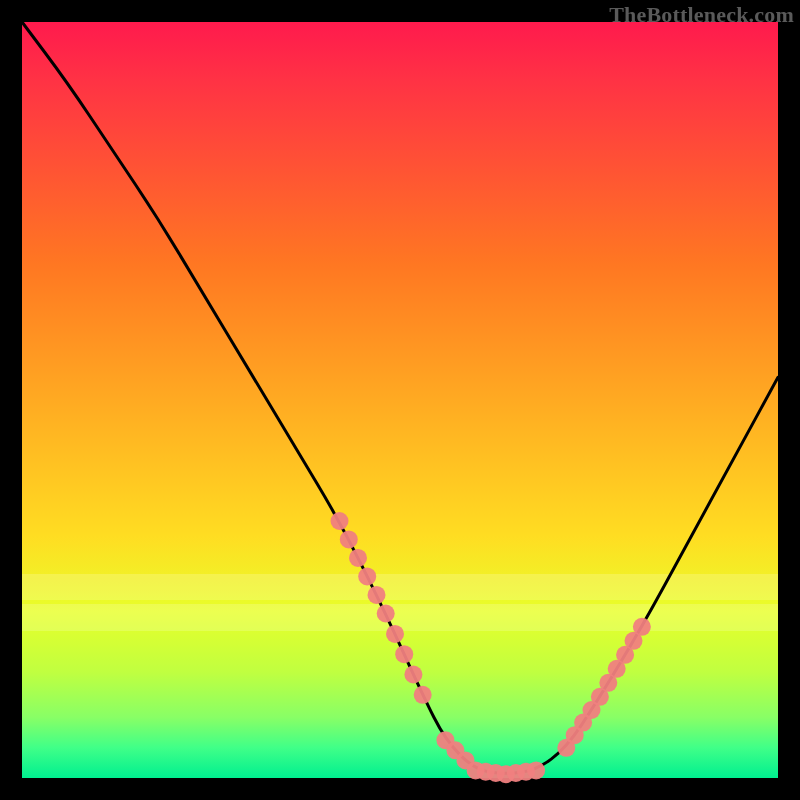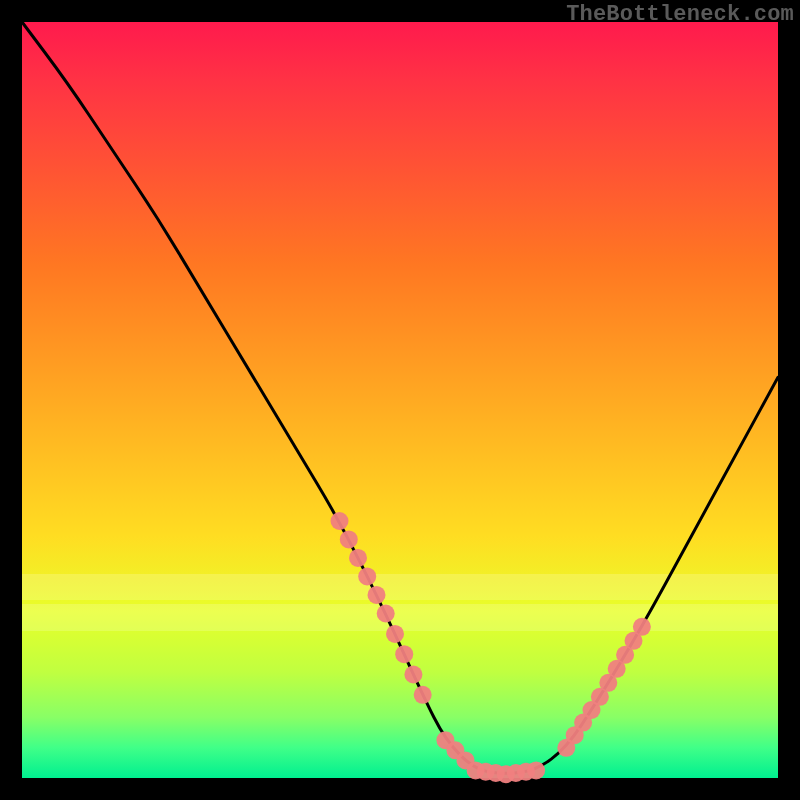--- a/index.html
+++ b/index.html
@@ -34,21 +34,21 @@
   .light-band {
     position: absolute;
     left: 0;
     width: 100%;
     background: rgba(255,255,255,0.18);
   }
   .watermark {
     position: absolute;
     top: 2px;
     right: 6px;
-    font-family: Liberation Mono, monospace;
+    font-family: Liberation Serif, serif;
     font-size: 22px;
     font-weight: 600;
     color: #5a5a5a;
     letter-spacing: 0.2px;
     user-select: none;
   }
   svg.curve {
     position: absolute;
     left: 0; top: 0;
     width: 100%; height: 100%;

